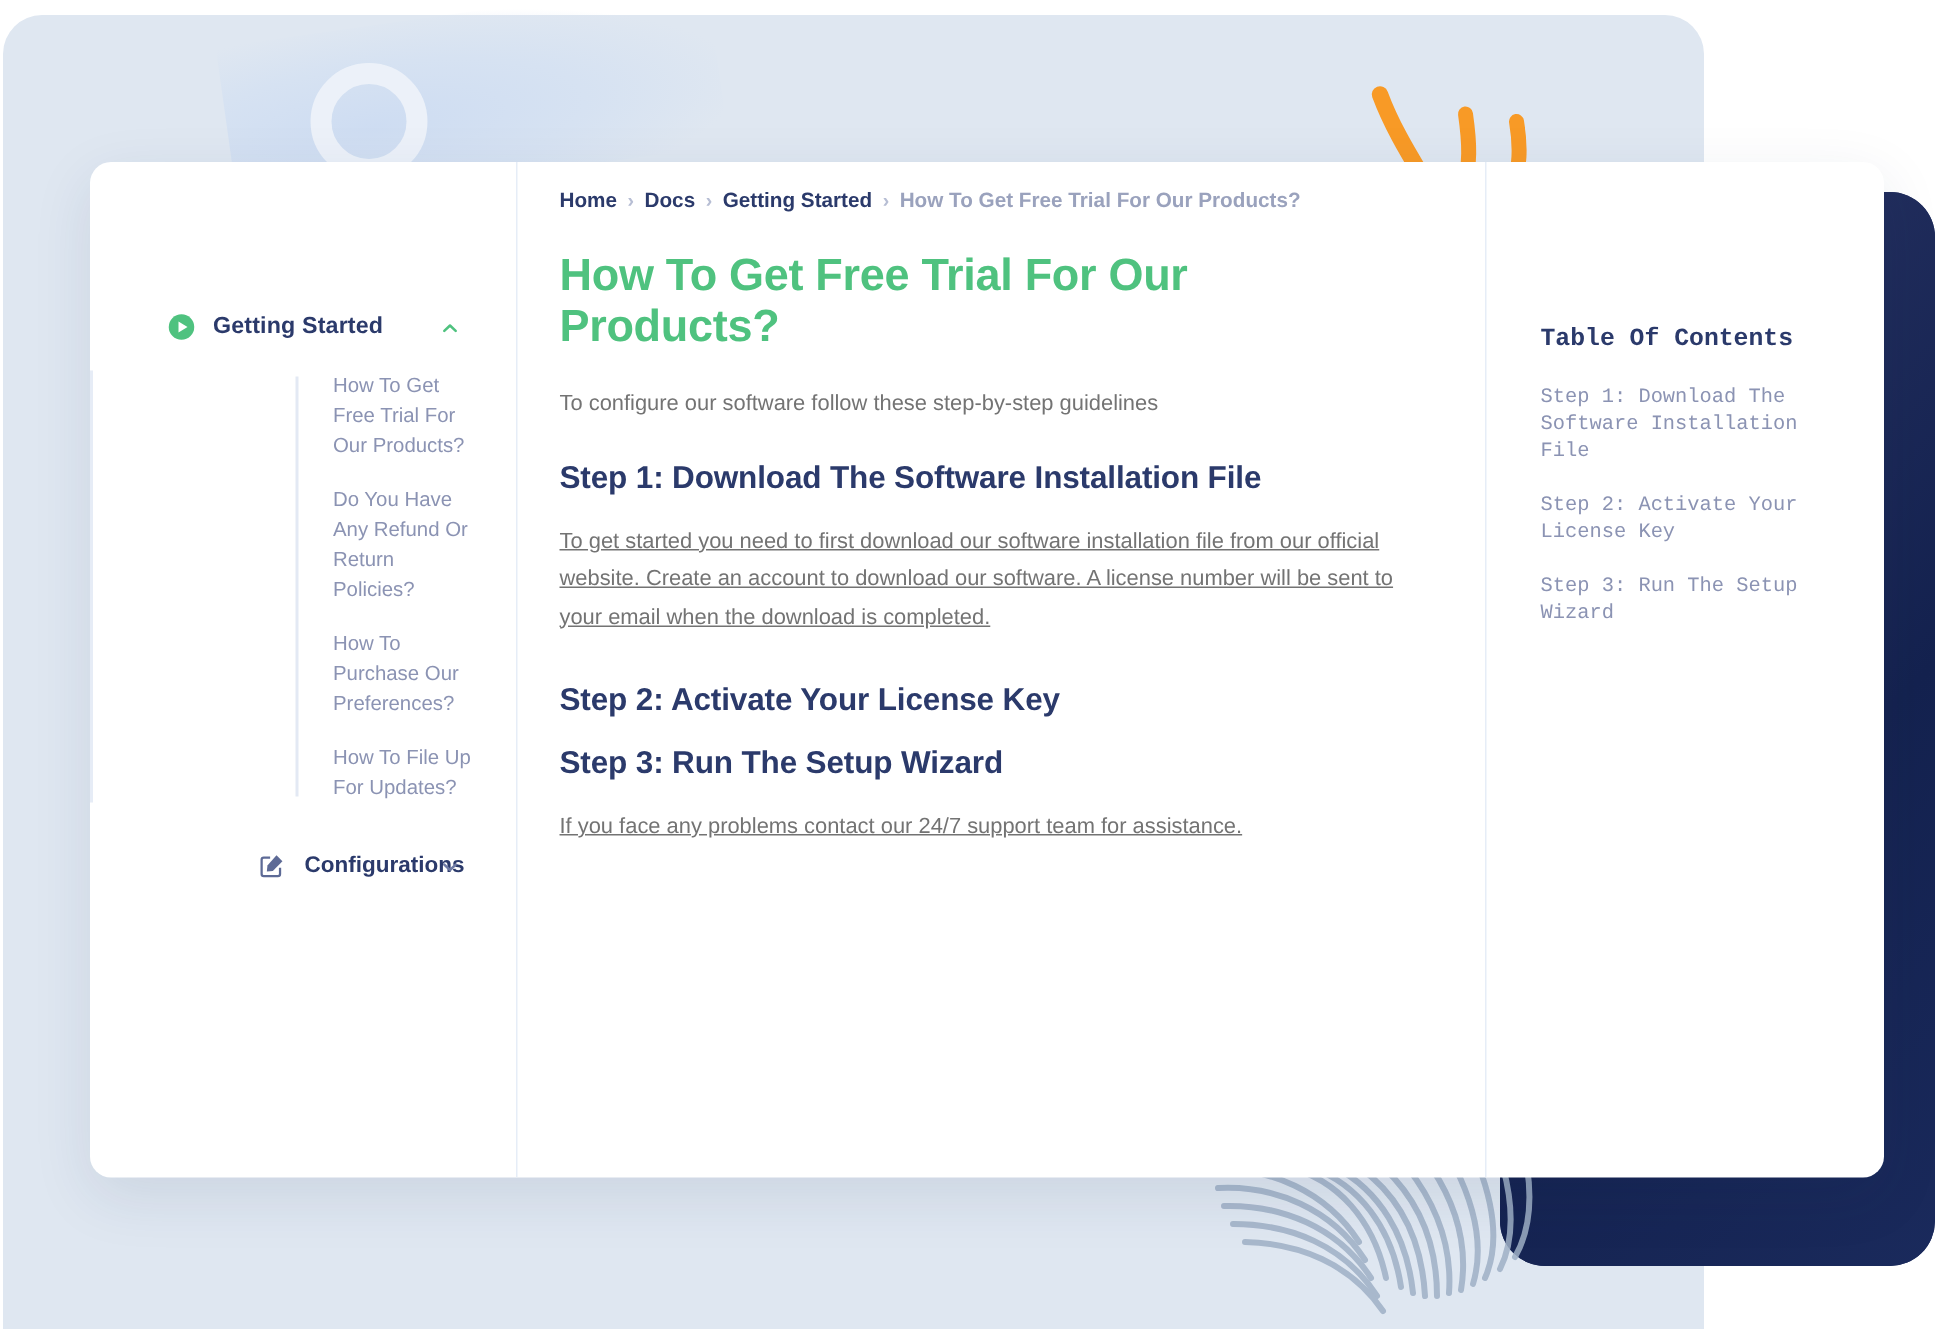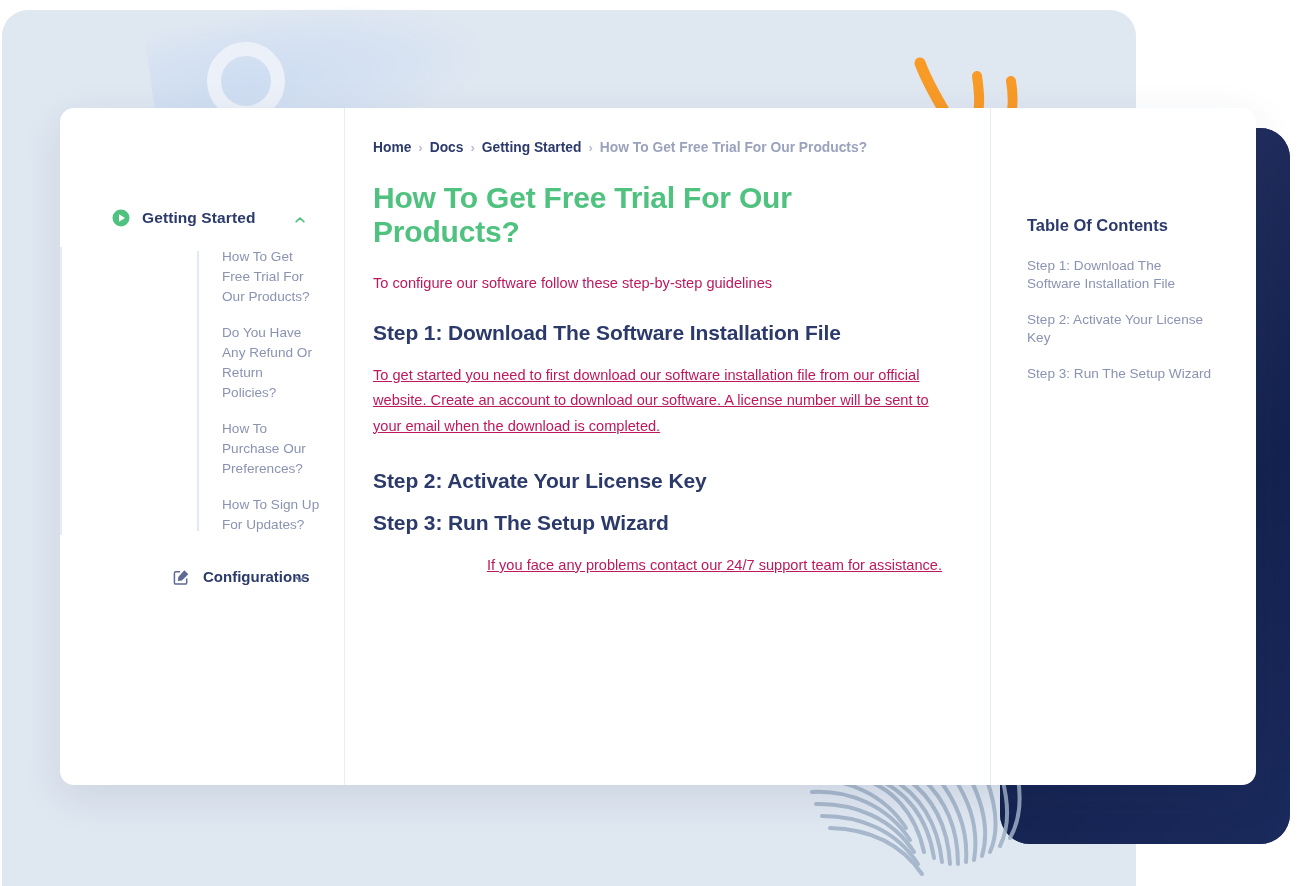--- a/index.html
+++ b/index.html
@@ -177,21 +177,21 @@
   .nav-group .chev {
     position: absolute;
     right: 38px; top: 50%;
     transform: translateY(-50%);
     width: 12px; height: 12px;
   }
 
   
   #content {
     flex: 1;
-    padding: 32px 48px 0 28px;
+    padding: 18px 48px 0 28px;
     min-width: 0;
   }
 
   #breadcrumb {
     display: flex;
     align-items: center;
     font-size: 13.8px;
     font-weight: bold;
     gap: 7px;
     margin-bottom: 26px;
@@ -204,40 +204,41 @@
     font-size: 30px;
     font-weight: bold;
     color: #4fc27f;
     letter-spacing: -.2px;
     margin-bottom: 22px;
   }
 
   .body-p {
     font-size: 14.6px;
     line-height: 25.5px;
-    color: #be185d;
+    color: #737373;
     margin-bottom: 24px;
   }
   .sec-h {
     font-size: 21px;
     font-weight: bold;
     color: #2b3a6b;
     margin: 0 0 18px 0;
     letter-spacing: -.1px;
   }
   .sec-block { margin-bottom: 12px; }
   .sec-block .body-p { margin-bottom: 30px; text-decoration: underline; }
-  .sec-block:last-child .body-p:last-child { margin-bottom: 0; text-align: right; }
+  .sec-block:last-child .body-p:last-child { margin-bottom: 0; }
 
   
   #toc {
     width: 266px;
     flex: 0 0 266px;
     border-left: 1px solid #e6edf7;
     padding: 108px 40px 0 36px;
+    font-family: Liberation Mono, monospace;
   }
   #toc-title {
     font-size: 16.5px;
     font-weight: bold;
     color: #2b3a6b;
     margin-bottom: 22px;
   }
   .toc-item {
     font-size: 13.6px;
     line-height: 18px;
@@ -301,21 +302,21 @@
         <svg width="12" height="12" viewBox="0 0 12 12">
           <path d="M2.2 7.6 L6 4 L9.8 7.6" stroke="#4fc27f" stroke-width="1.7" fill="none" stroke-linecap="round" stroke-linejoin="round"></path>
         </svg>
       </span>
     </div>
 
     <div id="sub-list">
       <div class="sub-item">How To Get Free Trial For Our Products?</div>
       <div class="sub-item">Do You Have Any Refund Or Return Policies?</div>
       <div class="sub-item">How To Purchase Our Preferences?</div>
-      <div class="sub-item">How To Sign Up For Updates?</div>
+      <div class="sub-item">How To File Up For Updates?</div>
     </div>
 
     <div class="nav-group">
       <span class="g-icon">
         <svg width="17" height="17" viewBox="0 0 18 18" fill="none" stroke="#5d6a96" stroke-width="1.6">
           <path d="M14.5 10.5V15a1.5 1.5 0 0 1-1.5 1.5H3A1.5 1.5 0 0 1 1.5 15V5A1.5 1.5 0 0 1 3 3.5h4.5"></path>
           <path d="M12 1.8l4.2 4.2L9.4 12.8 5.2 13.2l.4-4.2z" fill="#5d6a96" stroke="none"></path>
         </svg>
       </span>
       <span class="g-label">Configurations</span>

